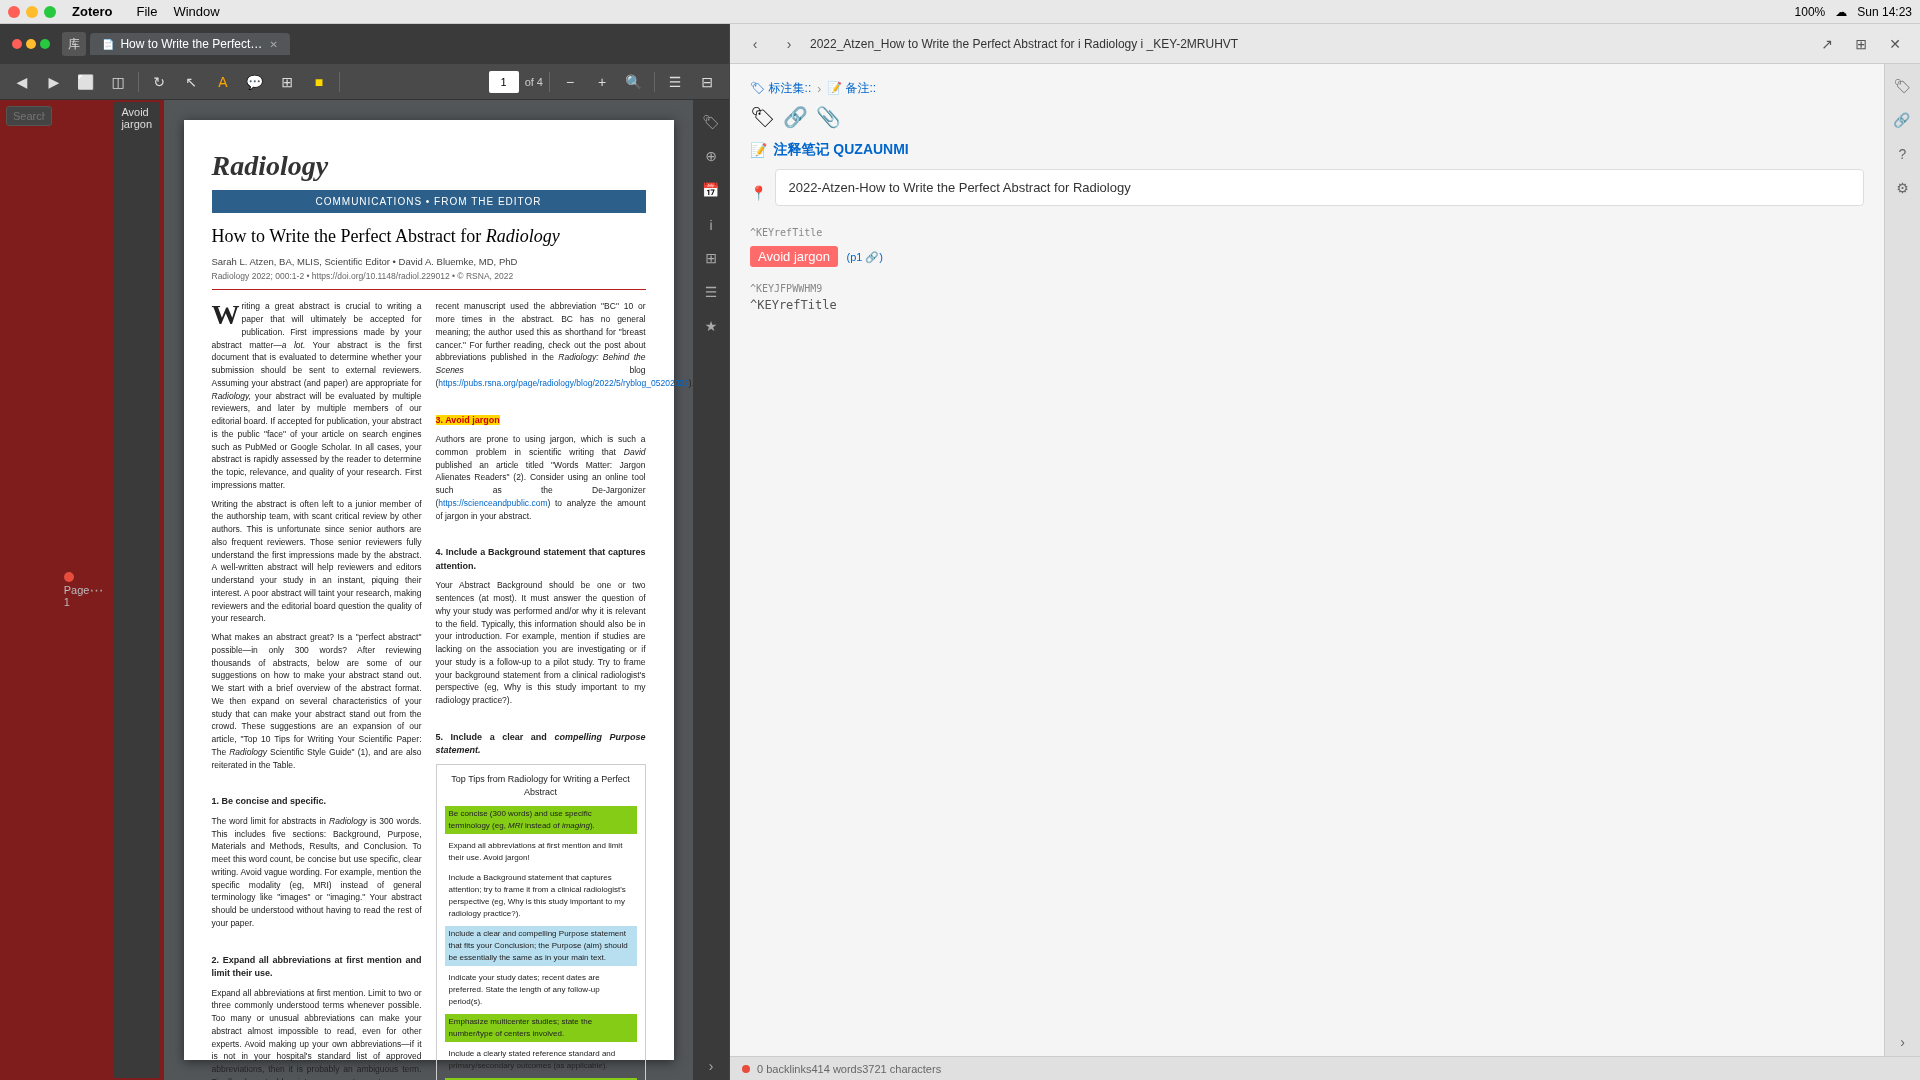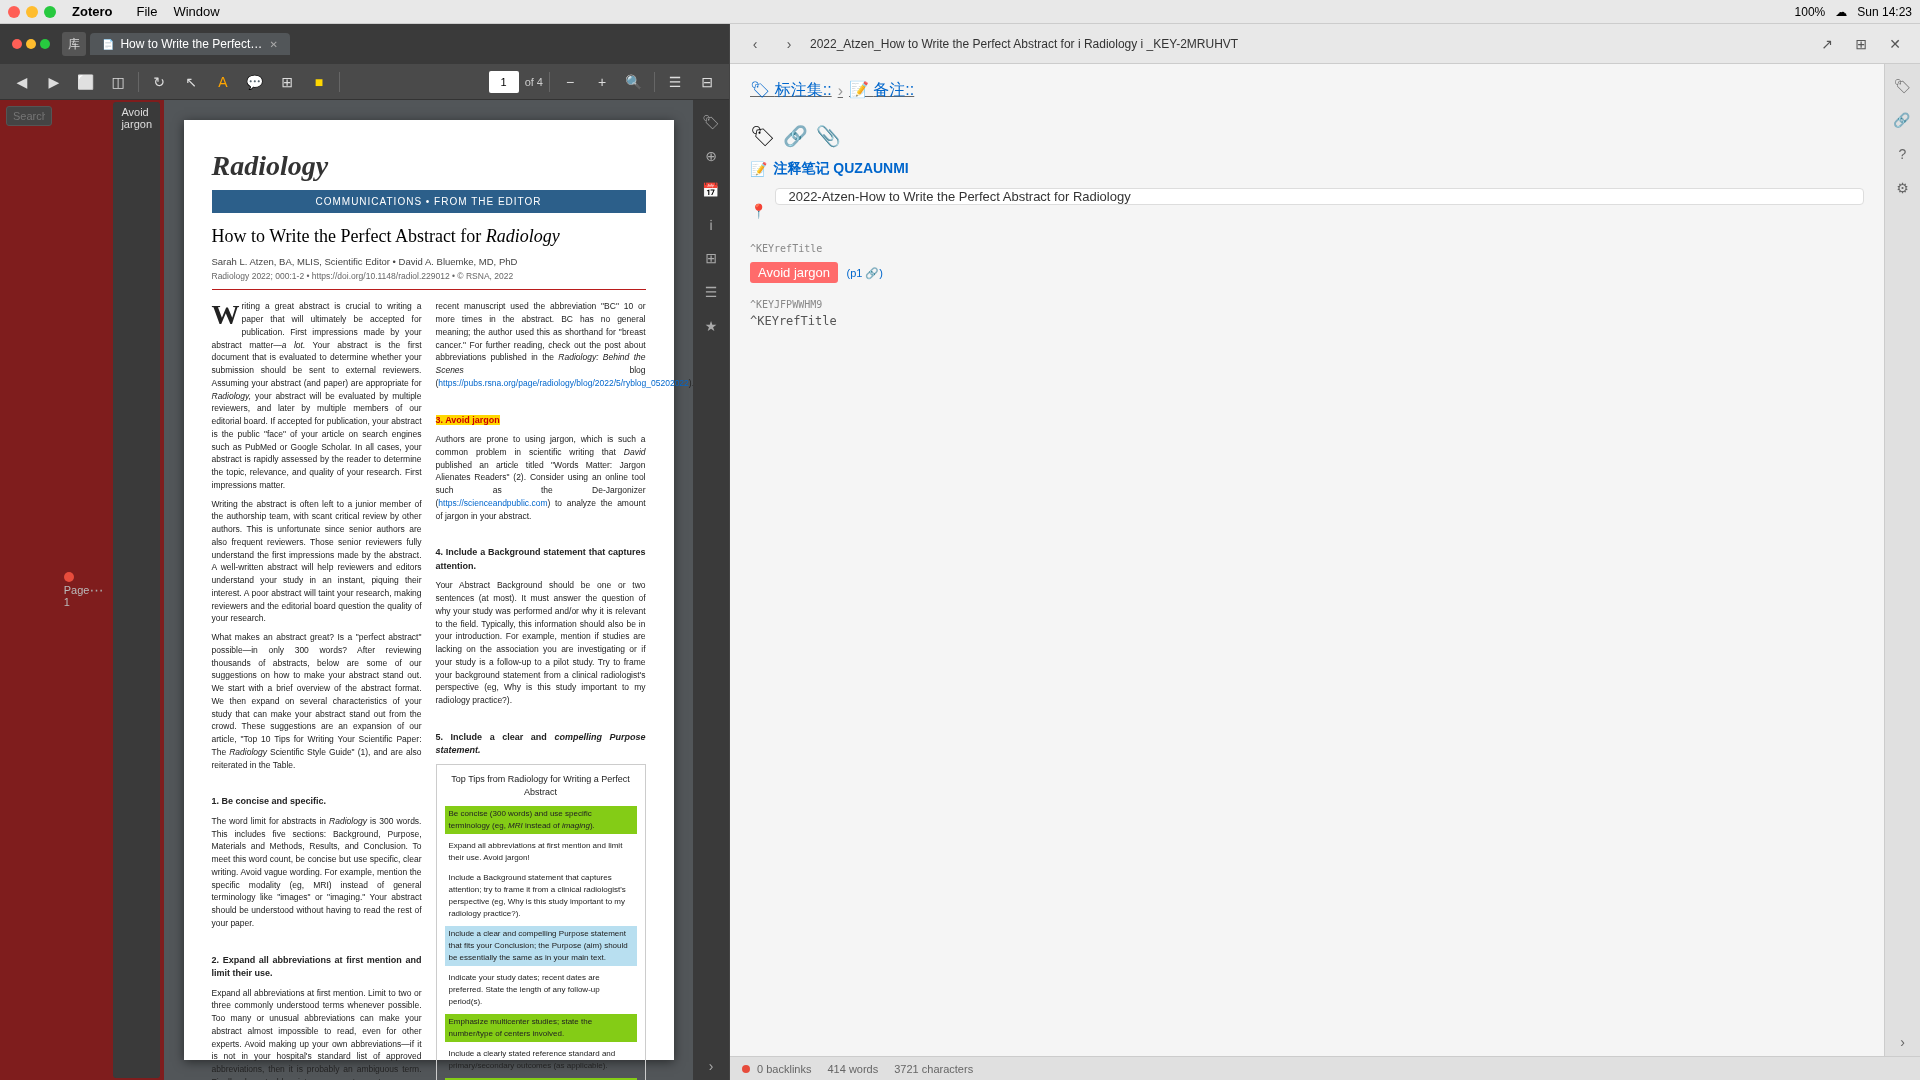--- a/index.html
+++ b/index.html
@@ -80,40 +80,40 @@
     .right-icon-btn { width: 26px; height: 26px; display: flex; align-items: center; justify-content: center; cursor: pointer; border-radius: 3px; color: #555; font-size: 14px; border: none; background: transparent; }
 
     
     .right-side-bar { display: flex; }
     .right-icons { width: 36px; background: #e0e0e0; display: flex; flex-direction: column; align-items: center; padding-top: 8px; gap: 6px; border-left: 1px solid #ccc; }
     .right-icon { width: 28px; height: 28px; display: flex; align-items: center; justify-content: center; color: #666; cursor: pointer; border-radius: 3px; font-size: 14px; }
 
     
     .right-content { flex: 1; padding: 16px 20px; overflow-y: auto; }
 
-    .breadcrumb-area { display: flex; align-items: center; gap: 6px; margin-bottom: 23px; font-size: 16px; color: #666; text-decoration: underline; }
+    .breadcrumb-area { display: flex; align-items: center; gap: 6px; margin-bottom: 8px; font-size: 12px; color: #666; }
     .breadcrumb-item { color: #0066cc; cursor: pointer; }
     .breadcrumb-sep { color: #999; }
 
     .note-icon-area { display: flex; gap: 8px; margin-bottom: 12px; font-size: 18px; }
 
-    .note-title-area { background: #fff; border: 1px solid #ddd; padding: 0 12px; margin-bottom: 28px; border-radius: 4px; }
+    .note-title-area { background: #fff; border: 1px solid #ddd; padding: 10px 12px; margin-bottom: 11px; border-radius: 4px; }
     .note-title-text { font-size: 13px; color: #333; }
 
     .key-label { font-size: 10px; color: #888; margin-bottom: 4px; font-family: monospace; }
 
     .annotation-highlight { background: #ff6b6b; color: #fff; padding: 3px 8px; border-radius: 3px; font-size: 13px; display: inline-block; margin-bottom: 4px; }
     .annotation-link { color: #0066cc; font-size: 11px; margin-left: 4px; }
 
     .key-label2 { font-size: 10px; color: #888; margin-top: 12px; margin-bottom: 4px; font-family: monospace; }
 
     .tag-value { font-size: 12px; color: #555; font-family: monospace; }
 
     
-    .status-bar { height: 24px; background: #e0e0e0; border-top: 1px solid #ccc; display: flex; align-items: center; padding: 0 12px; gap: 16px; font-size: 11px; color: #666; }
+    .status-bar { height: 24px; background: #e0e0e0; border-top: 1px solid #ccc; display: flex; align-items: center; padding: 0 12px; gap: 0; font-size: 11px; color: #666; }
     .status-dot { width: 8px; height: 8px; border-radius: 50%; background: #e74c3c; display: inline-block; margin-right: 4px; }
 
     
     .traffic-lights { display: flex; gap: 6px; align-items: center; }
     .traffic-light { width: 12px; height: 12px; border-radius: 50%; }
     .tl-red { background: #ff5f56; }
     .tl-yellow { background: #ffbd2e; }
     .tl-green { background: #27c93f; }
 
     .pdf-right-icons { width: 36px; background: #3a3a3a; display: flex; flex-direction: column; align-items: center; padding-top: 8px; gap: 6px; }

